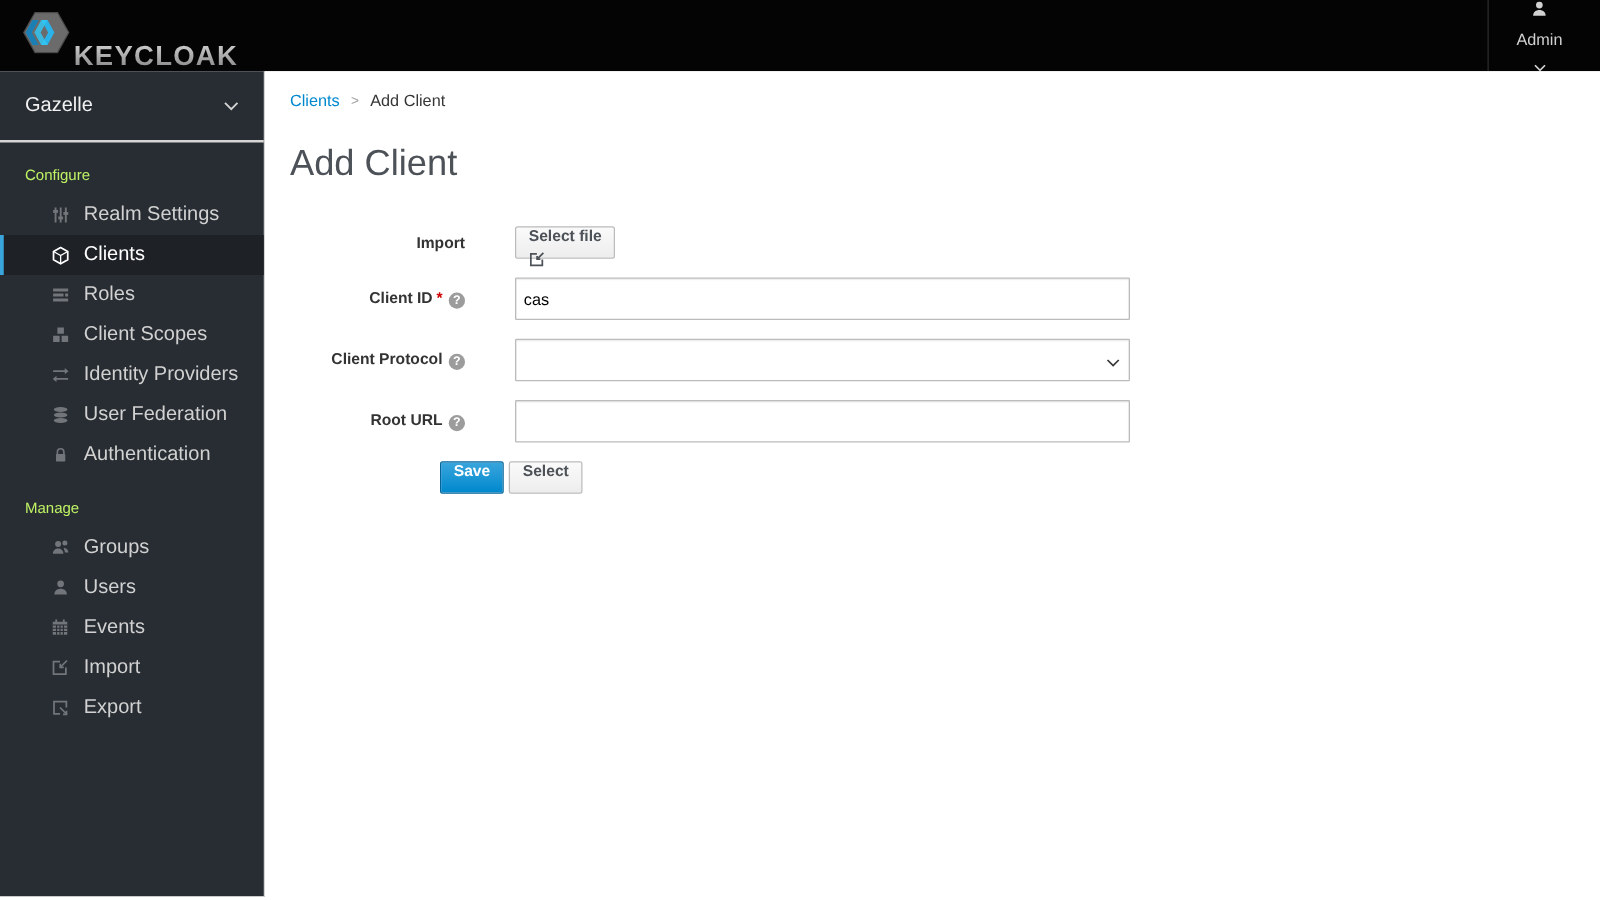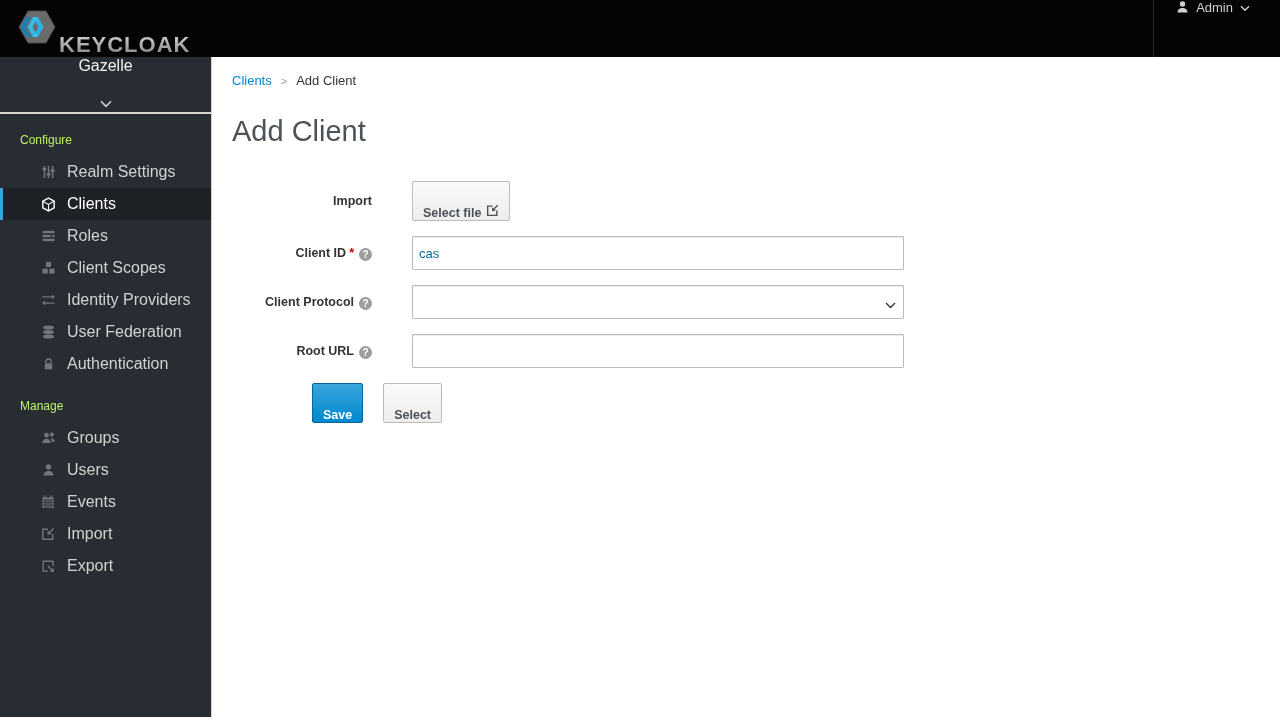--- a/index.html
+++ b/index.html
@@ -7,31 +7,31 @@
     font-family:"Liberation Sans", sans-serif; }
 
   
   .topbar { height:57px; background:#040404; display:flex; align-items:center;
     justify-content:space-between; }
   .brand { display:flex; align-items:center; padding-left:18px; cursor:pointer; }
   .brand-logo { margin-right:3px; display:block; }
   .brand-text { font-size:22px; font-weight:700; letter-spacing:1px;
     background:linear-gradient(#d9d9d9, #7e7e7e);
     -webkit-background-clip:text; background-clip:text; color:transparent;margin-top:33px; }
-  .user-menu { height:57px; display:flex; gap:7px;
+  .user-menu { height:57px; display:flex; align-items:center; gap:7px;
     border-left:1px solid #2b2b2b; padding:0 30px 0 22px; color:#d1d1d1;
-    font-size:13px; cursor:pointer; }
+    font-size:13px; cursor:pointer;flex-direction:column; }
 
   
   .layout { display:flex; height:663px; }
   .sidebar { width:212px; height:660px; background:#282d33; flex-shrink:0;
     border-right:1px solid #d4d4d4; }
   .realm-header { height:57px; display:flex; align-items:center;
     justify-content:space-between; padding:0 20px; border-bottom:2px solid #d6d6d6;
-    color:#f2f2f2; font-size:16px; cursor:pointer;flex-direction:column; }
+    color:#f2f2f2; font-size:16px; cursor:pointer; }
   .nav-section-label { color:#bef264; font-size:12px; padding:19px 20px 9px 20px; }
   .nav-item { height:32px; display:flex; align-items:center; gap:11px;
     padding-left:37px; border-left:3px solid transparent; color:#d1d1d1;
     font-size:16px; cursor:pointer; }
   .nav-item .nav-icon { color:#72767b; width:16px; display:flex; justify-content:center; }
   .nav-item.active { background:#1e2227; border-left-color:#39a5dc; color:#fff; }
   .nav-item.active .nav-icon { color:#fff; }
 
   
   .main { flex:1; background:#fff; padding:16px 20px 0 20px; }
@@ -43,36 +43,36 @@
 
   
   .form-row { display:flex; align-items:center; margin-bottom:15px; }
   .form-label { width:140px; text-align:right; font-size:12.5px; font-weight:700;
     color:#333; margin-right:40px; white-space:nowrap; }
   .required-marker { color:#c00; margin-left:3px; }
   .help-icon { display:inline-block; width:13px; height:13px; border-radius:50%;
     background:#9c9c9c; color:#fff; font-size:10px; font-weight:700; line-height:13px;
     text-align:center; margin-left:5px; vertical-align:-1px; cursor:pointer; }
   .form-control { width:492px; height:26px; border:1px solid #bbb; border-radius:1px;
-    padding:16px 6px; font-size:13px; color:#0369a1;
+    padding:16px 6px; font-size:13px; color:#000000;
     font-family:"Liberation Sans", sans-serif;
     box-shadow:inset 0 1px 1px rgba(0,0,0,0.08); }
   .select-wrap { position:relative; width:492px; }
   .select-wrap select { width:100%; appearance:none; -webkit-appearance:none;
     background:#fff; cursor:pointer; }
   .select-chevron { position:absolute; right:8px; top:10px; pointer-events:none; }
 
-  .btn { display:inline-flex; align-items:flex-end; gap:5px; height:40px;
+  .btn { display:inline-flex; align-items:flex-start; gap:5px; height:26px;
     padding:0 10px; font-size:12.5px; font-weight:600; border-radius:2px;
-    cursor:pointer; font-family:"Liberation Sans", sans-serif; }
+    cursor:pointer; font-family:"Liberation Sans", sans-serif;flex-direction:column; }
   .btn-default { background:linear-gradient(to bottom,#fafafa 0%,#ededed 100%);
     border:1px solid #bbb; color:#4d5258; }
   .btn-primary { background:linear-gradient(to bottom,#39a5dc 0%,#0088ce 100%);
     border:1px solid #00659c; color:#fff; }
-  .btn-row { margin-left:80px; display:flex; gap:20px; margin-top:12px; }
+  .btn-row { margin-left:120px; display:flex; gap:4px; margin-top:12px; }
 </style>
 </head>
 <body>
 
 <div class="topbar">
   <div class="brand">
     <span class="brand-logo">
       <svg width="38" height="34" viewBox="0 0 38 34">
         <polygon points="10,1 28,1 37,17 28,33 10,33 1,17" fill="#6b6b6b" stroke="#4a4a4a" stroke-width="1"></polygon>
         <polygon points="13,7 8,7 2.5,17 8,27 13,27 7.5,17" fill="#1a7fb5"></polygon>

